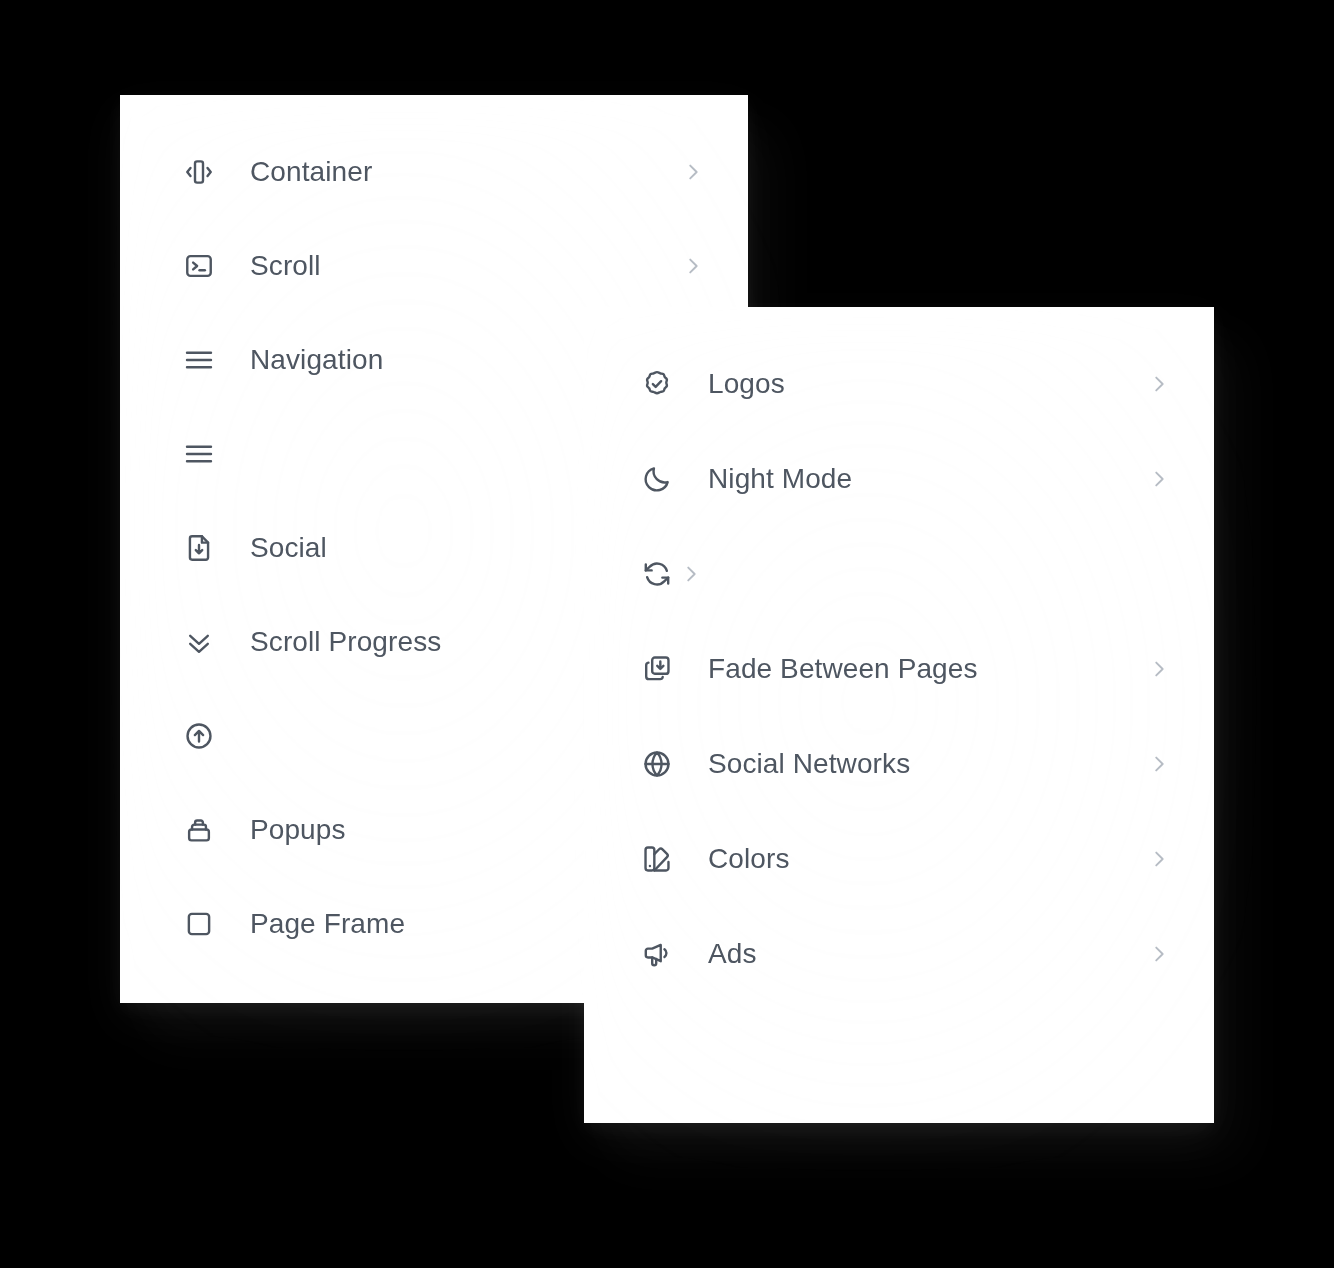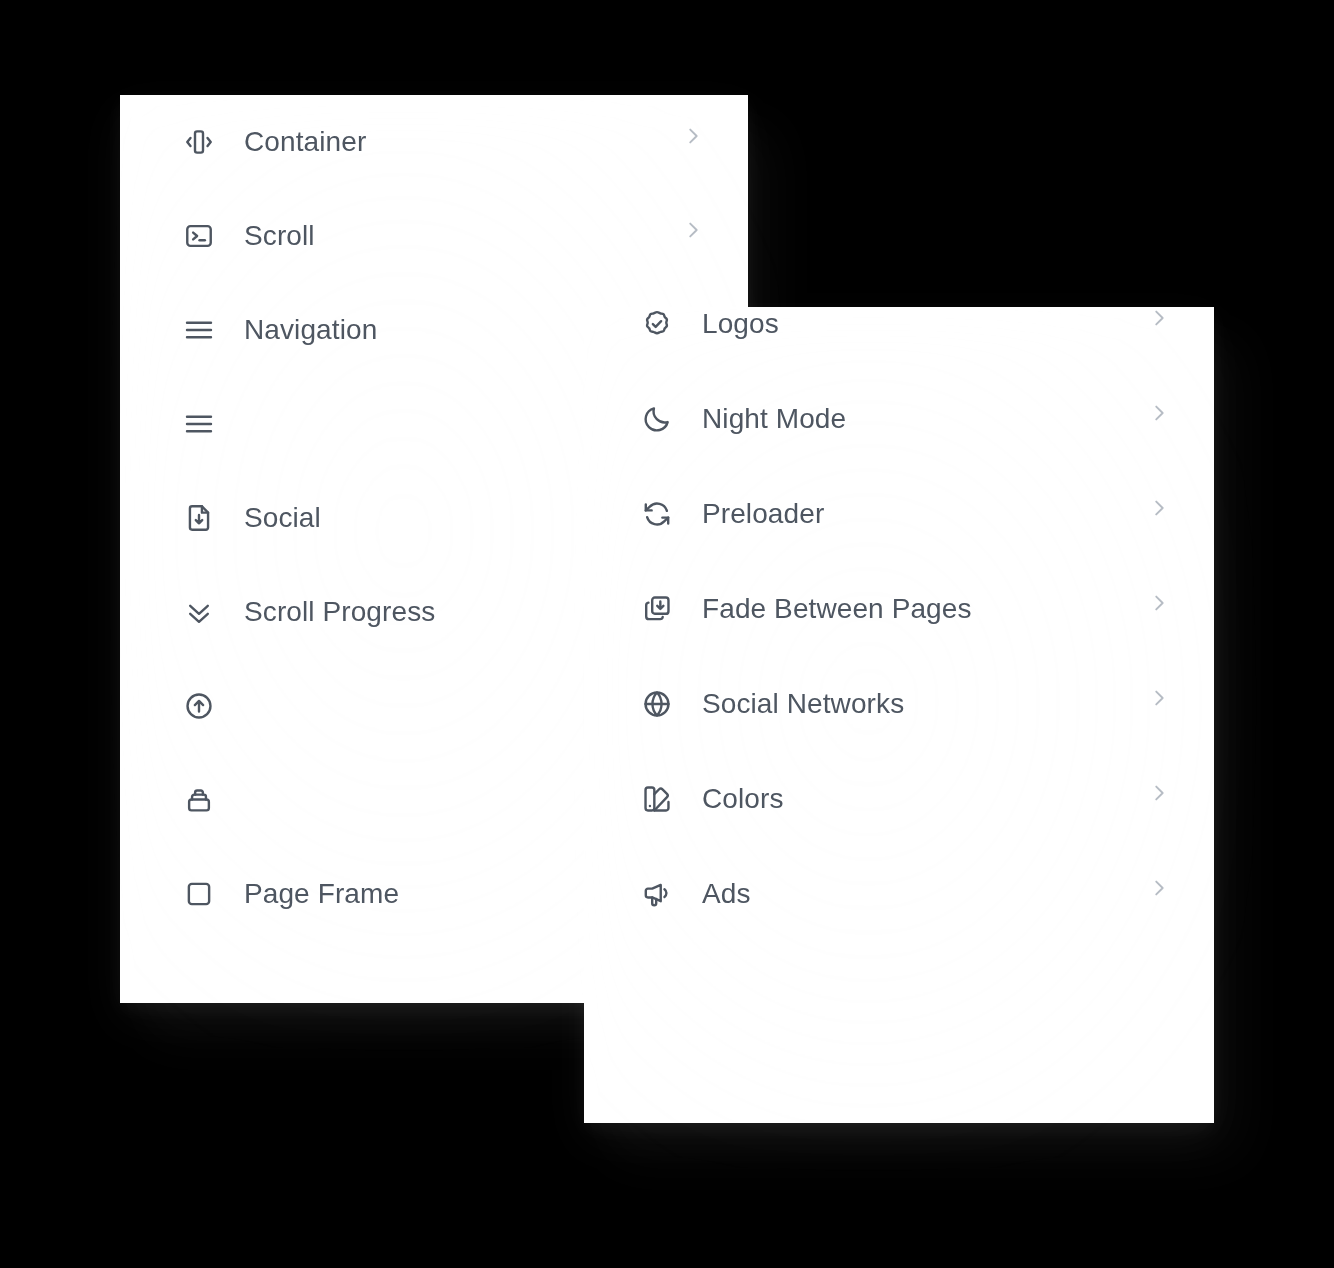--- a/index.html
+++ b/index.html
@@ -68,30 +68,32 @@
   
   .menu-list {
     list-style: none;
     width: 100%;
     height: 100%;
     padding: 0;
   }
 
   .menu-item {
     display: flex;
+    align-items: center;
     width: 100%;
     cursor: pointer;
     user-select: none;
+    gap: 6px;
   }
 
   #panel-left .menu-item  { height: 94px; padding: 0 44px 0 62px; }
   #panel-right .menu-item { height: 95px; padding: 0 44px 0 56px; }
 
   #panel-left .menu-list  { padding-top: 30px; }
-  #panel-right .menu-list { }
+  #panel-right .menu-list { padding-top: 29px; }
 
   .item-icon {
     flex: 0 0 auto;
     width: 34px;
     height: 34px;
     display: flex;
     align-items: center;
     justify-content: center;
     color: #4e5661;
   }
@@ -221,20 +223,21 @@
           </span>
         </li>
         <li class="menu-item">
           <span class="item-icon">
             <svg viewBox="0 0 24 24">
               <rect x="4.6" y="11.6" width="14.8" height="8.2" rx="1.8" stroke="currentColor" fill="none" stroke-width="1.8" stroke-linecap="round" stroke-linejoin="round"></rect>
               <path d="M6.8 11.6V9.6a1.6 1.6 0 0 1 1.6-1.6h7.2a1.6 1.6 0 0 1 1.6 1.6v2" stroke="currentColor" fill="none" stroke-width="1.8" stroke-linecap="round" stroke-linejoin="round"></path>
               <path d="M9.1 8V6.4a1.5 1.5 0 0 1 1.5-1.5h2.8a1.5 1.5 0 0 1 1.5 1.5V8" stroke="currentColor" fill="none" stroke-width="1.8" stroke-linecap="round" stroke-linejoin="round"></path>
             </svg>
           </span>
+          <span class="item-label">Popups</span>
           <span class="item-chevron hidden">
             <svg viewBox="0 0 24 24">
               <path d="m9 5 7 7-7 7" stroke="currentColor" fill="none" stroke-width="2.1" stroke-linecap="round" stroke-linejoin="round"></path>
             </svg>
           </span>
         </li>
         <li class="menu-item">
           <span class="item-icon">
             <svg viewBox="0 0 24 24">
               <rect x="4.4" y="4.4" width="15.2" height="15.2" rx="2.2" stroke="currentColor" fill="none" stroke-width="1.8" stroke-linecap="round" stroke-linejoin="round"></rect>
@@ -280,21 +283,20 @@
         </li>
         <li class="menu-item">
           <span class="item-icon">
             <svg viewBox="0 0 24 24">
               <path d="M19.4 9.6a7.6 7.6 0 0 0-12.8-3.1L3.6 9.3" stroke="currentColor" fill="none" stroke-width="1.8" stroke-linecap="round" stroke-linejoin="round"></path>
               <path d="M3.6 4.9v4.4h4.4" stroke="currentColor" fill="none" stroke-width="1.8" stroke-linecap="round" stroke-linejoin="round"></path>
               <path d="M4.6 14.4a7.6 7.6 0 0 0 12.8 3.1l3-2.8" stroke="currentColor" fill="none" stroke-width="1.8" stroke-linecap="round" stroke-linejoin="round"></path>
               <path d="M20.4 19.1v-4.4H16" stroke="currentColor" fill="none" stroke-width="1.8" stroke-linecap="round" stroke-linejoin="round"></path>
             </svg>
           </span>
-          <span class="item-label">Preloader</span>
           <span class="item-chevron">
             <svg viewBox="0 0 24 24">
               <path d="m9 5 7 7-7 7" stroke="currentColor" fill="none" stroke-width="2.1" stroke-linecap="round" stroke-linejoin="round"></path>
             </svg>
           </span>
         </li>
         <li class="menu-item">
           <span class="item-icon">
             <svg viewBox="0 0 24 24">
               <rect x="8.4" y="3.4" width="12.2" height="12.2" rx="2" stroke="currentColor" fill="none" stroke-width="1.8" stroke-linecap="round" stroke-linejoin="round"></rect>

